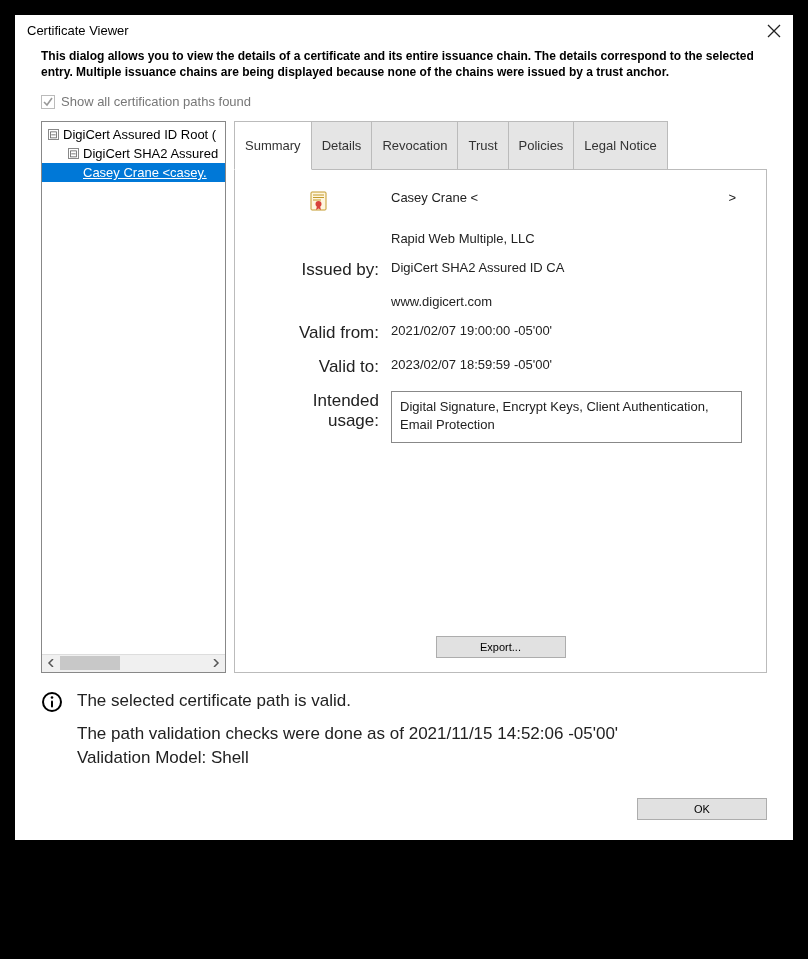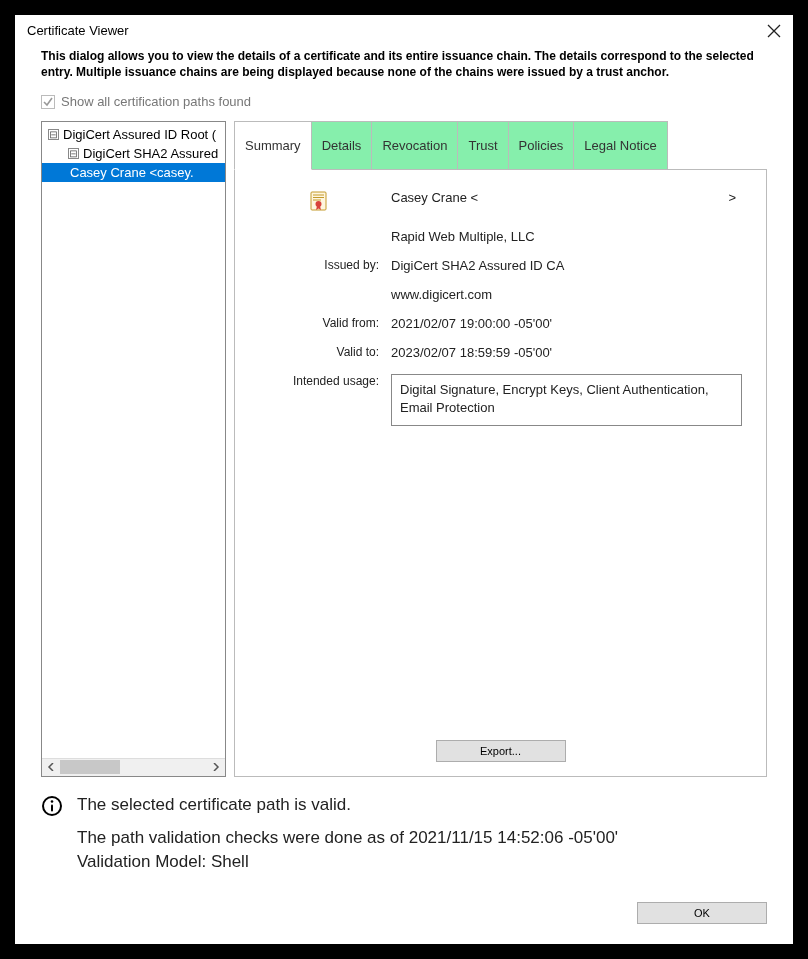--- a/index.html
+++ b/index.html
@@ -12,21 +12,21 @@
     color: #000;
     width: 808px;
     height: 959px;
     position: relative;
   }
   .dialog {
     position: absolute;
     left: 15px;
     top: 15px;
     width: 778px;
-    height: 929px;
+    height: 825px;
     background: #fff;
     display: flex;
     flex-direction: column;
   }
   .titlebar {
     display: flex;
     align-items: center;
     justify-content: space-between;
     padding: 8px 12px 10px 12px;
   }
@@ -84,21 +84,21 @@
     white-space: nowrap;
     font-size: 13px;
     line-height: 19px;
     padding: 0 4px 0 0;
     display: flex;
     align-items: center;
     gap: 4px;
   }
   .tree-item.l1 { padding-left: 6px; }
   .tree-item.l2 { padding-left: 26px; }
-  .tree-item.l3 { padding-left: 28px; }
+  .tree-item.l3 { padding-left: 41px; text-decoration: underline; }
   .tree-item.selected {
     background: #0078d7;
     color: #fff;
   }
   .glyph {
     width: 11px; height: 11px;
     border: 1px solid #888;
     display: inline-flex;
     align-items: center;
     justify-content: center;
@@ -144,38 +144,38 @@
     font-size: 13px;
     color: #333;
     margin-right: -1px;
     position: relative;
   }
   .tab.active {
     z-index: 2;
     border-bottom: 1px solid #fff;
     margin-bottom: -1px;
   }
-  .tab:not(.active) { background:#86efac; }
+  .tab:not(.active) { background:#e5e5e5; }
   .tab-body {
     border: 1px solid #bbb;
     flex: 1;
     padding: 20px 24px 14px 24px;
     display: flex;
     flex-direction: column;
   }
   .summary-grid {
     display: grid;
     grid-template-columns: 120px 1fr;
     column-gap: 12px;
     row-gap: 14px;
     align-items: start;
   }
   .summary-grid .lbl {
     text-align: right;
-    font-size: 12px;
+    font-size: 17px;
     color: #222;
   }
   .summary-grid .val {
     font-size: 13px;
     color: #222;
   }
   .cert-icon {
     display:inline-block;
     vertical-align: top;
   }

